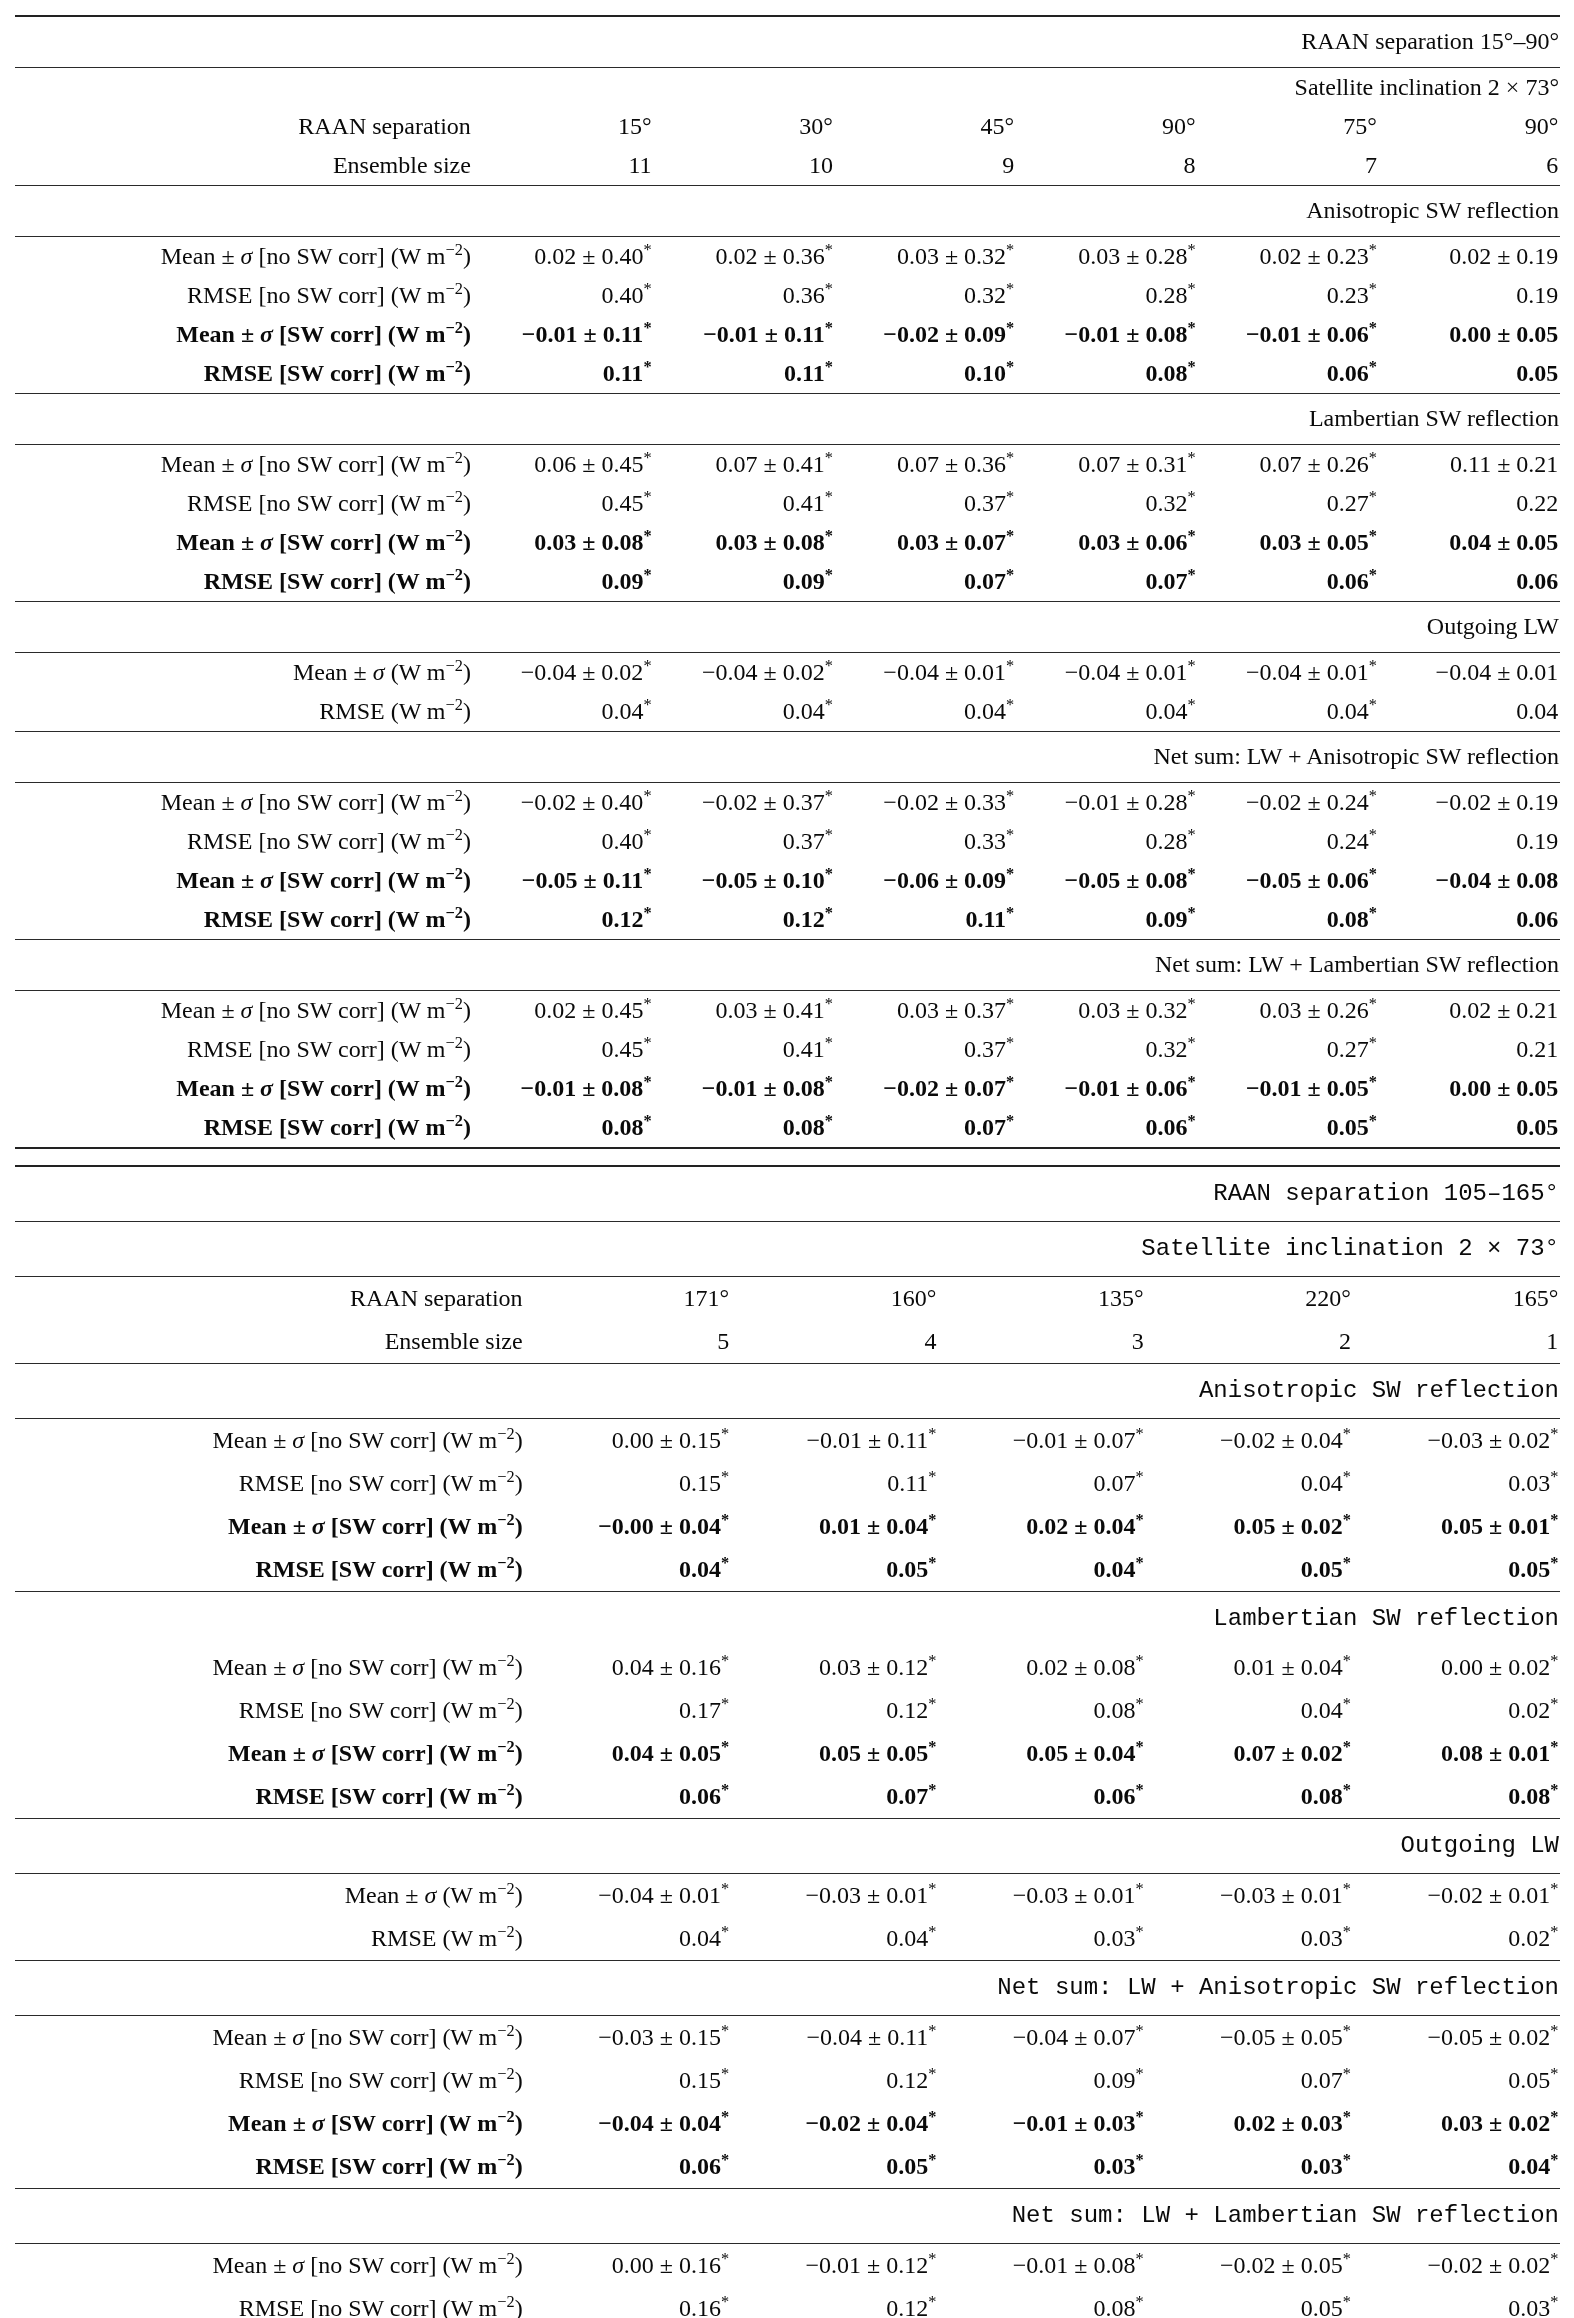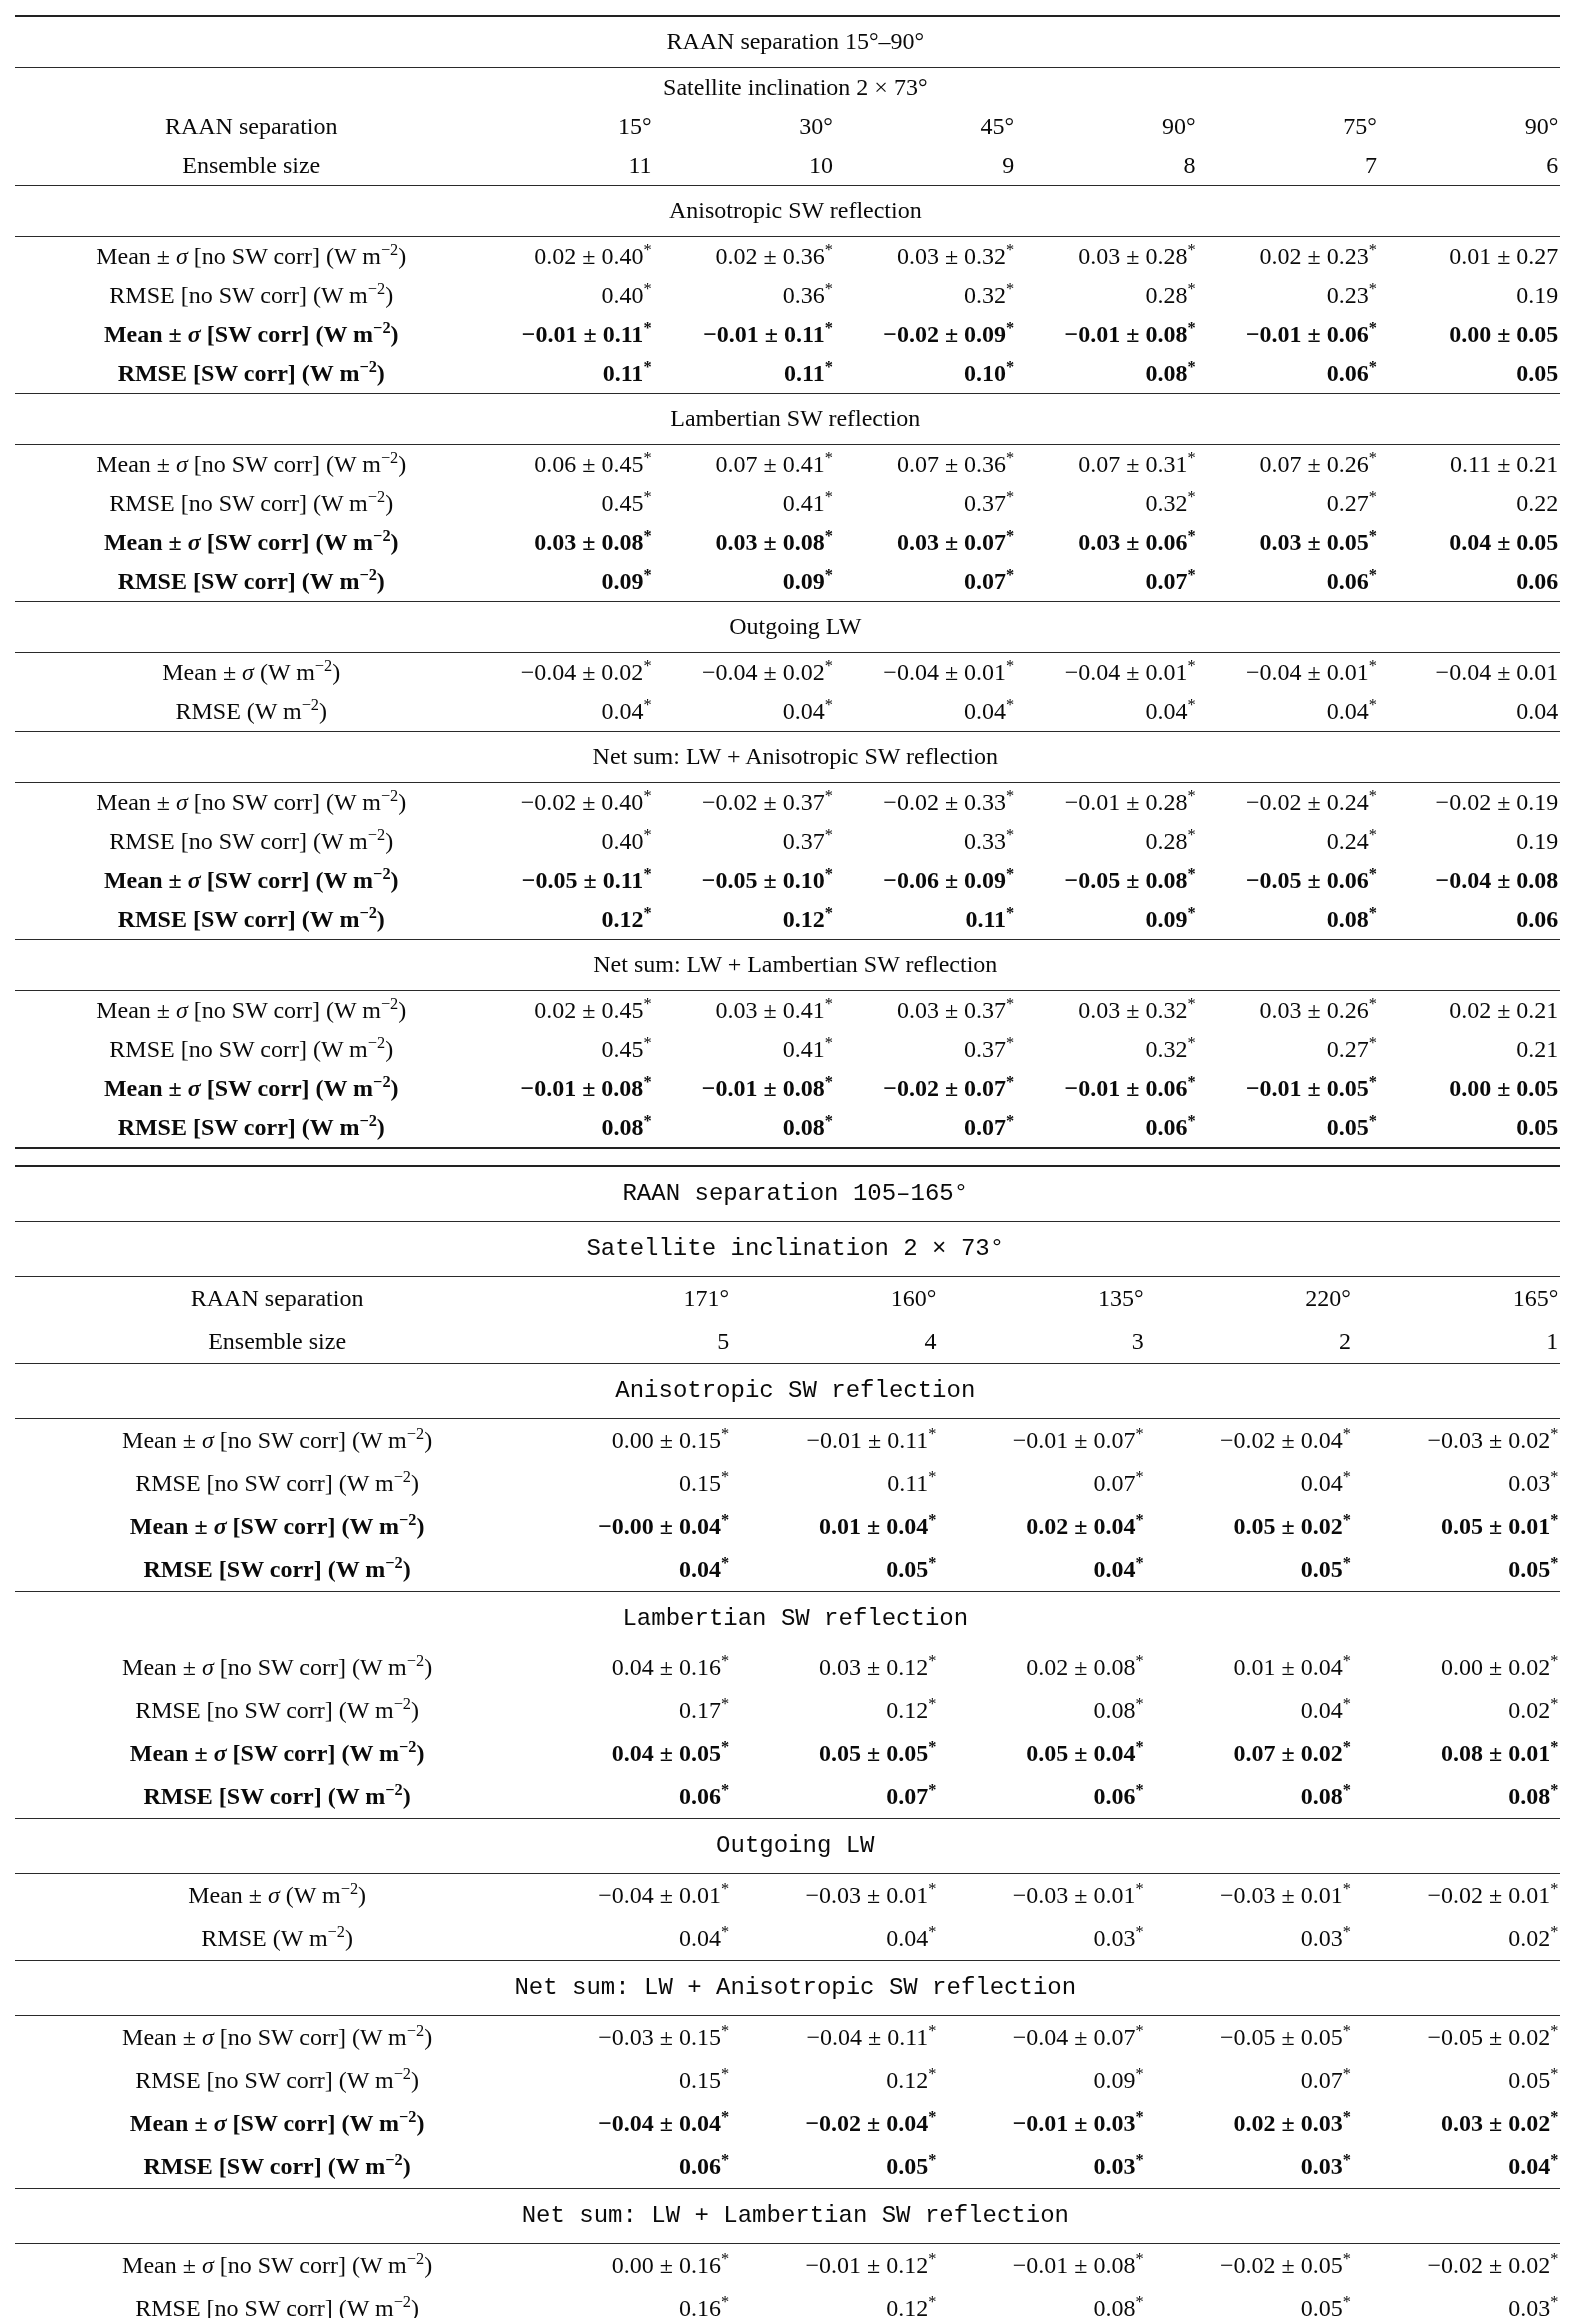--- a/index.html
+++ b/index.html
@@ -32,21 +32,21 @@
   .t2 col.col-label  { width: 508px; }
   .t2 col.col-data   { width: 207px; }
 
   .t td {
     vertical-align: middle;
     line-height: 1.15;
     white-space: nowrap;
     overflow: visible;
   }
   .t td.lbl {
-    text-align: center;
+    text-align: right;
     padding-left: 16.6px;
   }
   .t td.val {
     text-align: right;
     padding-right: 1.7px;
   }
   .t1 tr.dr td { height: 37px; }
   .t2 tr.dr td { height: 41px; }
   .t1 tr.sr td { height: 48px; }
   .t2 tr.sr td { height: 52px; font-family: Liberation Mono, monospace; }
@@ -102,21 +102,21 @@
         <tr class="sr block-start">
           <td class="lbl" colspan="7">Anisotropic SW reflection</td>
         </tr>
         <tr class="dr block-start">
           <td class="lbl">Mean ± <i>σ</i> [no SW corr] (W m<sup>−2</sup>)</td>
           <td class="val">0.02 ± 0.40<sup>*</sup></td>
           <td class="val">0.02 ± 0.36<sup>*</sup></td>
           <td class="val">0.03 ± 0.32<sup>*</sup></td>
           <td class="val">0.03 ± 0.28<sup>*</sup></td>
           <td class="val">0.02 ± 0.23<sup>*</sup></td>
-          <td class="val">0.01 ± 0.27</td>
+          <td class="val">0.02 ± 0.19</td>
         </tr>
         <tr class="dr">
           <td class="lbl">RMSE [no SW corr] (W m<sup>−2</sup>)</td>
           <td class="val">0.40<sup>*</sup></td>
           <td class="val">0.36<sup>*</sup></td>
           <td class="val">0.32<sup>*</sup></td>
           <td class="val">0.28<sup>*</sup></td>
           <td class="val">0.23<sup>*</sup></td>
           <td class="val">0.19</td>
         </tr>

